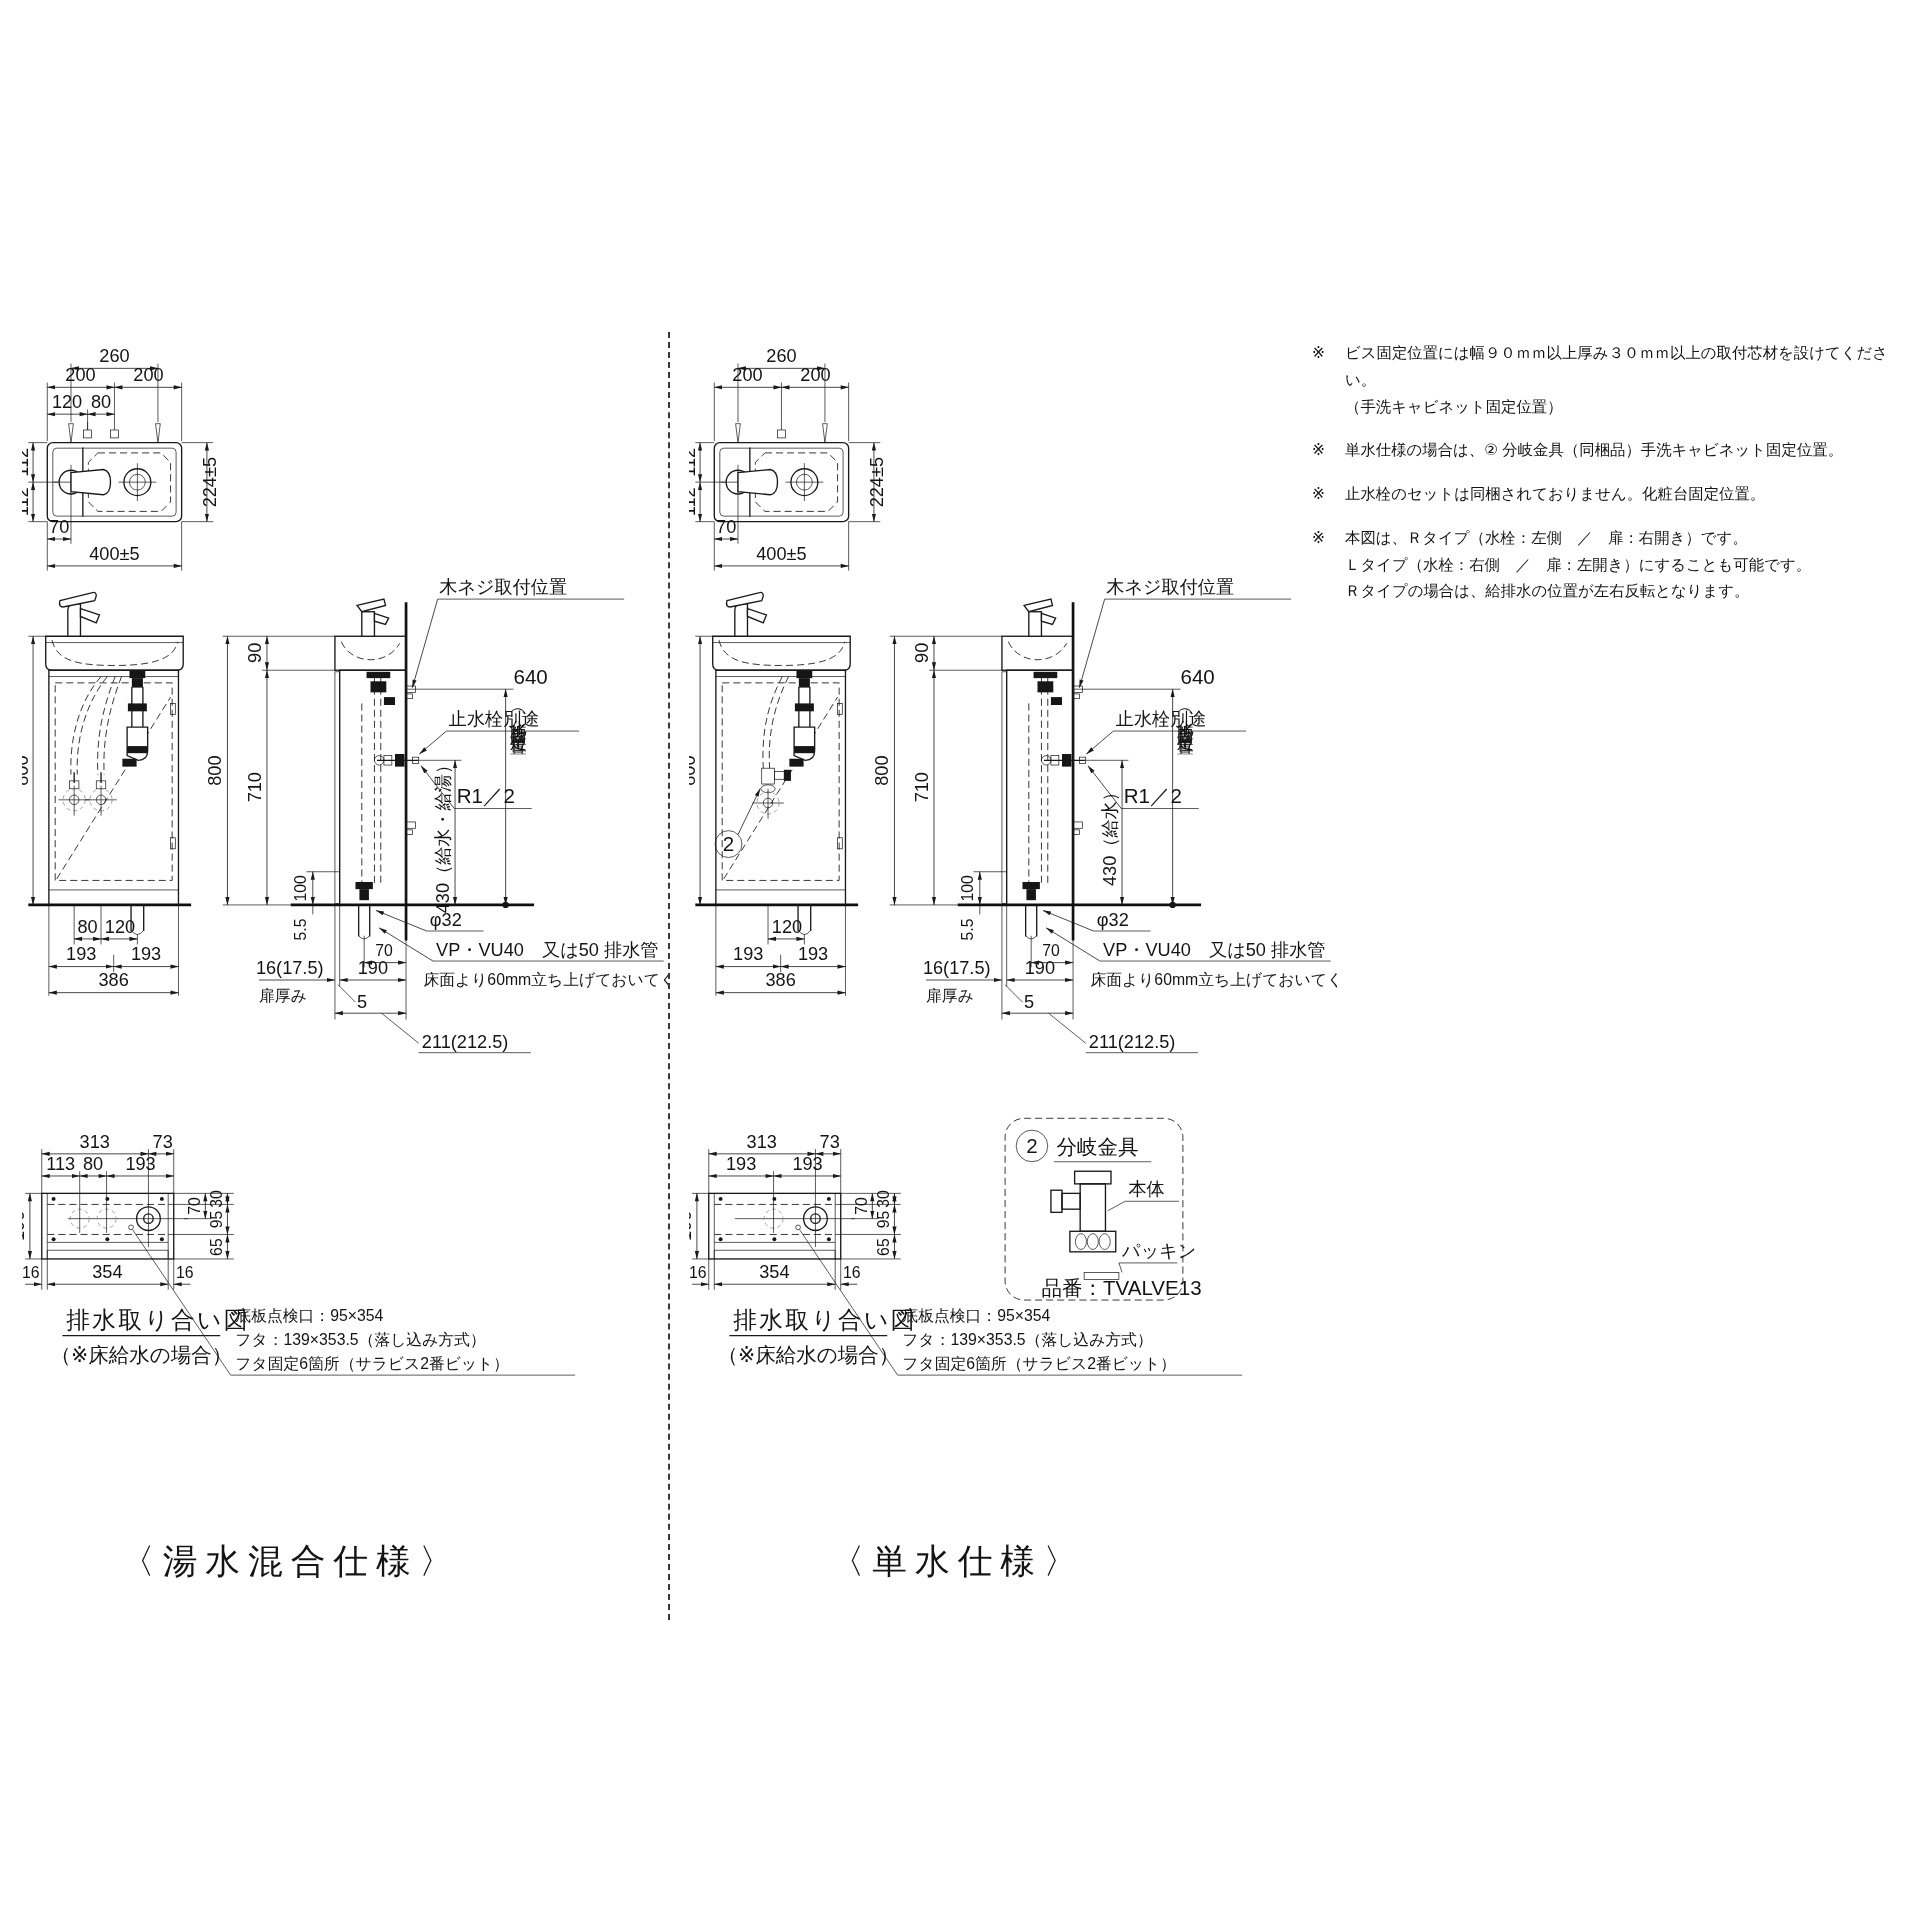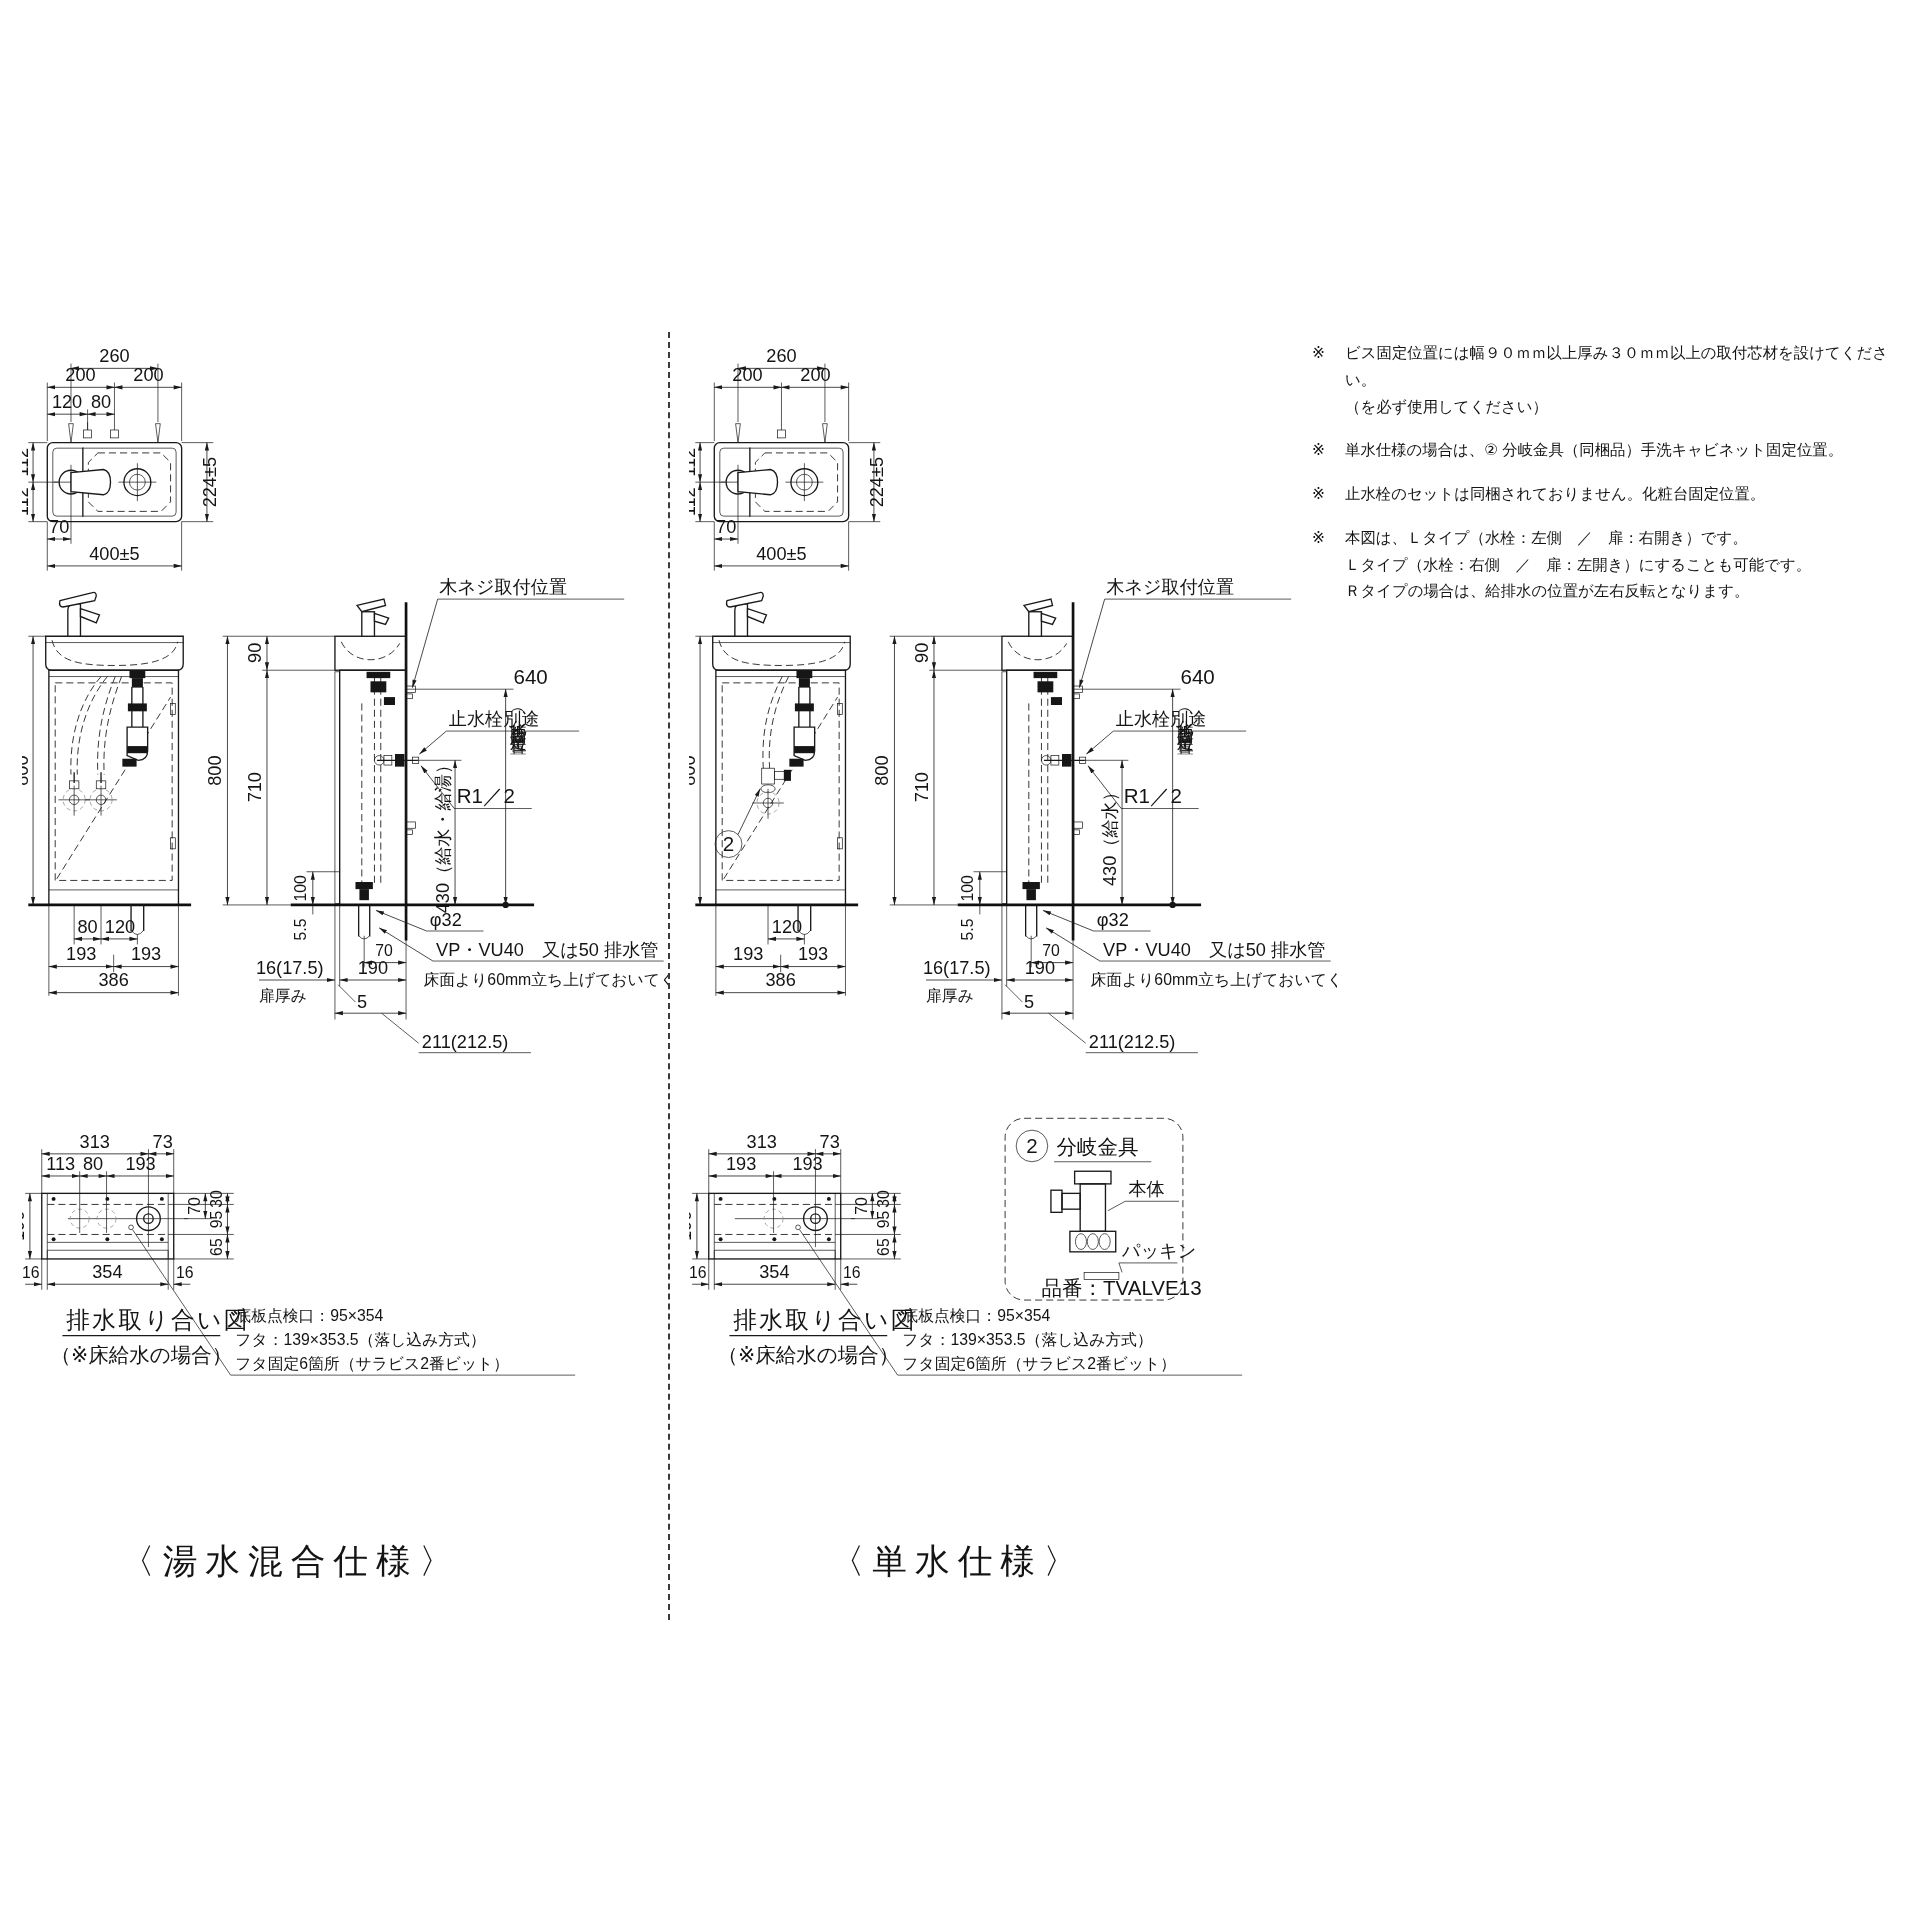--- a/index.html
+++ b/index.html
@@ -650,32 +650,32 @@
 
   <text x="340" y="1570" class="mid cap">〈単水仕様〉</text>
 </svg>
 
 <div class="divider"></div>
 
 <div class="notes">
   <div class="note-item">
     <span class="sym">※</span>
     <span class="body"><span>ビス固定位置には幅９０ｍｍ以上厚み３０ｍｍ以上の取付芯材を設けてください。</span><br>
-    <span>（を必ず使用してください）</span></span>
+    <span>（手洗キャビネット固定位置）</span></span>
   </div>
   <div class="note-item">
     <span class="sym">※</span>
     <span class="body">単水仕様の場合は、② 分岐金具（同梱品）手洗キャビネット固定位置。</span>
   </div>
   <div class="note-item">
     <span class="sym">※</span>
     <span class="body">止水栓のセットは同梱されておりません。化粧台固定位置。</span>
   </div>
   <div class="note-item">
     <span class="sym">※</span>
-    <span class="body"><span>本図は、Ｌタイプ（水栓：左側　／　扉：右開き）です。</span><br>
+    <span class="body"><span>本図は、Ｒタイプ（水栓：左側　／　扉：右開き）です。</span><br>
     <span>Ｌタイプ（水栓：右側　／　扉：左開き）にすることも可能です。</span><br>
     <span>Ｒタイプの場合は、給排水の位置が左右反転となります。</span></span>
   </div>
 </div>
 
 </div>
 
 
 </body></html>

